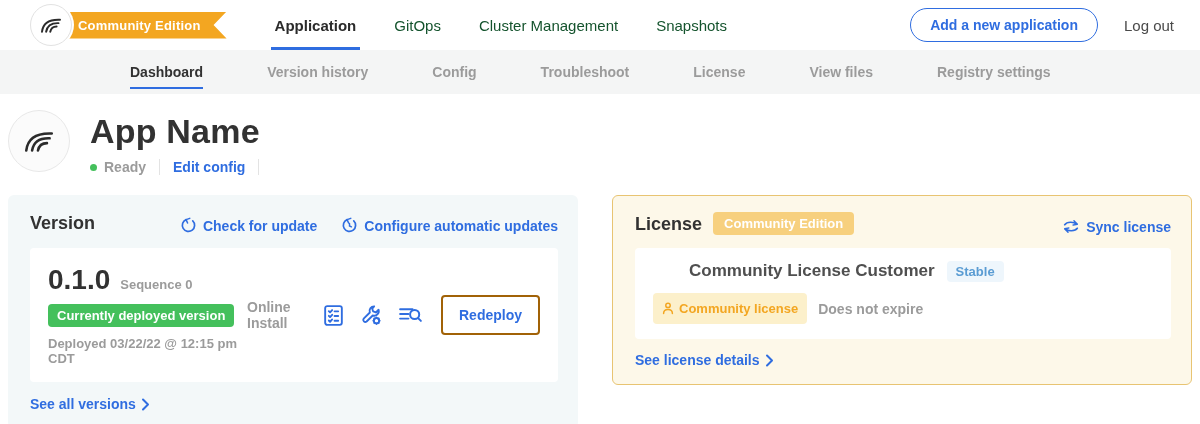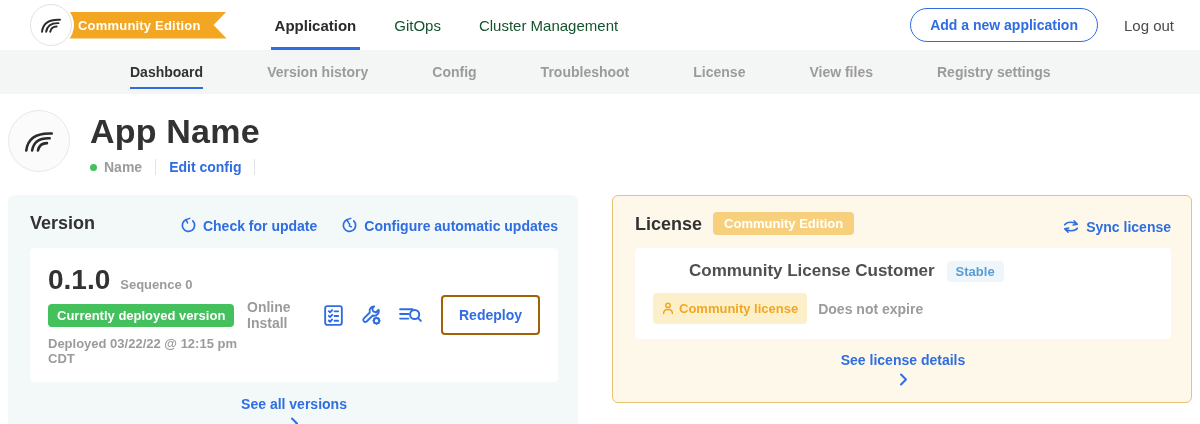--- a/index.html
+++ b/index.html
@@ -57,21 +57,21 @@
   .ver-number { font-size:28px; font-weight:bold; color:#323232; }
   .ver-seq { font-size:13px; color:#9b9b9b; margin-left:10px; font-weight:600; }
   .deployed-badge { display:inline-block; margin-top:8px; background:#44c05c; color:#fff; font-size:13px;
     font-weight:bold; padding:4px 9px; border-radius:4px; }
   .deployed-at { margin-top:9px; font-size:13px; font-weight:600; color:#9b9b9b; }
   .ver-right { margin-left:auto; display:flex; align-items:center; gap:13px; }
   .install-type { font-size:14px; font-weight:bold; color:#9b9b9b; margin-right:3px; }
   .icon-btn { display:flex; align-items:center; cursor:pointer; }
   .redeploy-btn { border:2px solid #a16207; color:#2f6de0; background:#fff; font-weight:bold; font-size:14px;
     border-radius:4px; padding:10px 16px; margin-left:4px; cursor:pointer; font-family:inherit; }
-  .see-link { display:flex; align-items:center; gap:5px; margin-top:14px; color:#2f6de0; font-size:14px; font-weight:bold; cursor:pointer;flex-direction:column; }
+  .see-link { display:flex; align-items:center; gap:5px; margin-top:14px; color:#2f6de0; font-size:14px; font-weight:bold; cursor:pointer; }
 
   .license-card { flex:1; background:#fdf8e9; border:1px solid #e8c472; border-radius:6px; padding:16px 20px 16px 22px; }
   .amber-badge { background:#f7d07e; color:#fff; font-size:13px; font-weight:bold; padding:4px 11px;
     border-radius:4px; margin-left:11px; }
   .lic-inner { background:#fff; border-radius:4px; margin-top:13px; padding:13px 18px 15px; }
   .lic-row1 { display:flex; align-items:flex-start;margin-left:36px; }
   .lic-customer { font-size:17px; font-weight:bold; color:#4f4f4f; }
   .stable-badge { background:#eef6fc; color:#5a9cd3; font-size:13px; font-weight:600; padding:3px 9px;
     border-radius:4px; margin-left:12px; }
   .lic-row2 { display:flex; align-items:center; margin-top:11px; }
@@ -93,20 +93,21 @@
         <path d="M15 25 Q16.5 18 23.5 18"></path>
       </svg>
     </div>
     <div class="ribbon">Community Edition</div>
   </div>
 
   <div class="hnav">
     <div class="hnav-item active">Application</div>
     <div class="hnav-item">GitOps</div>
     <div class="hnav-item">Cluster Management</div>
+    <div class="hnav-item">Snapshots</div>
   </div>
 
   <div class="header-right">
     <button class="add-app-btn">Add a new application</button>
     <span class="logout">Log out</span>
   </div>
 </div>
 
 <div class="subnav">
   <div class="subnav-item active">Dashboard</div>
@@ -123,21 +124,21 @@
     <svg width="34" height="34" viewBox="0 0 32 32" fill="none" stroke="#2b2b2b" stroke-width="2.4" stroke-linecap="round">
       <path d="M4 25 Q6 8 28 9"></path>
       <path d="M9.5 25 Q11.5 13 26 13.5"></path>
       <path d="M15 25 Q16.5 18 23.5 18"></path>
     </svg>
   </div>
   <div class="app-head-text">
     <div class="app-title">App Name</div>
     <div class="status-row">
       <span class="status-dot"></span>
-      <span class="status-label">Name</span>
+      <span class="status-label">Ready</span>
       <span class="vdiv"></span>
       <span class="edit-config">Edit config</span>
       <span class="vdiv"></span>
     </div>
   </div>
 </div>
 
 <div class="cards">
 
   <div class="version-card">

